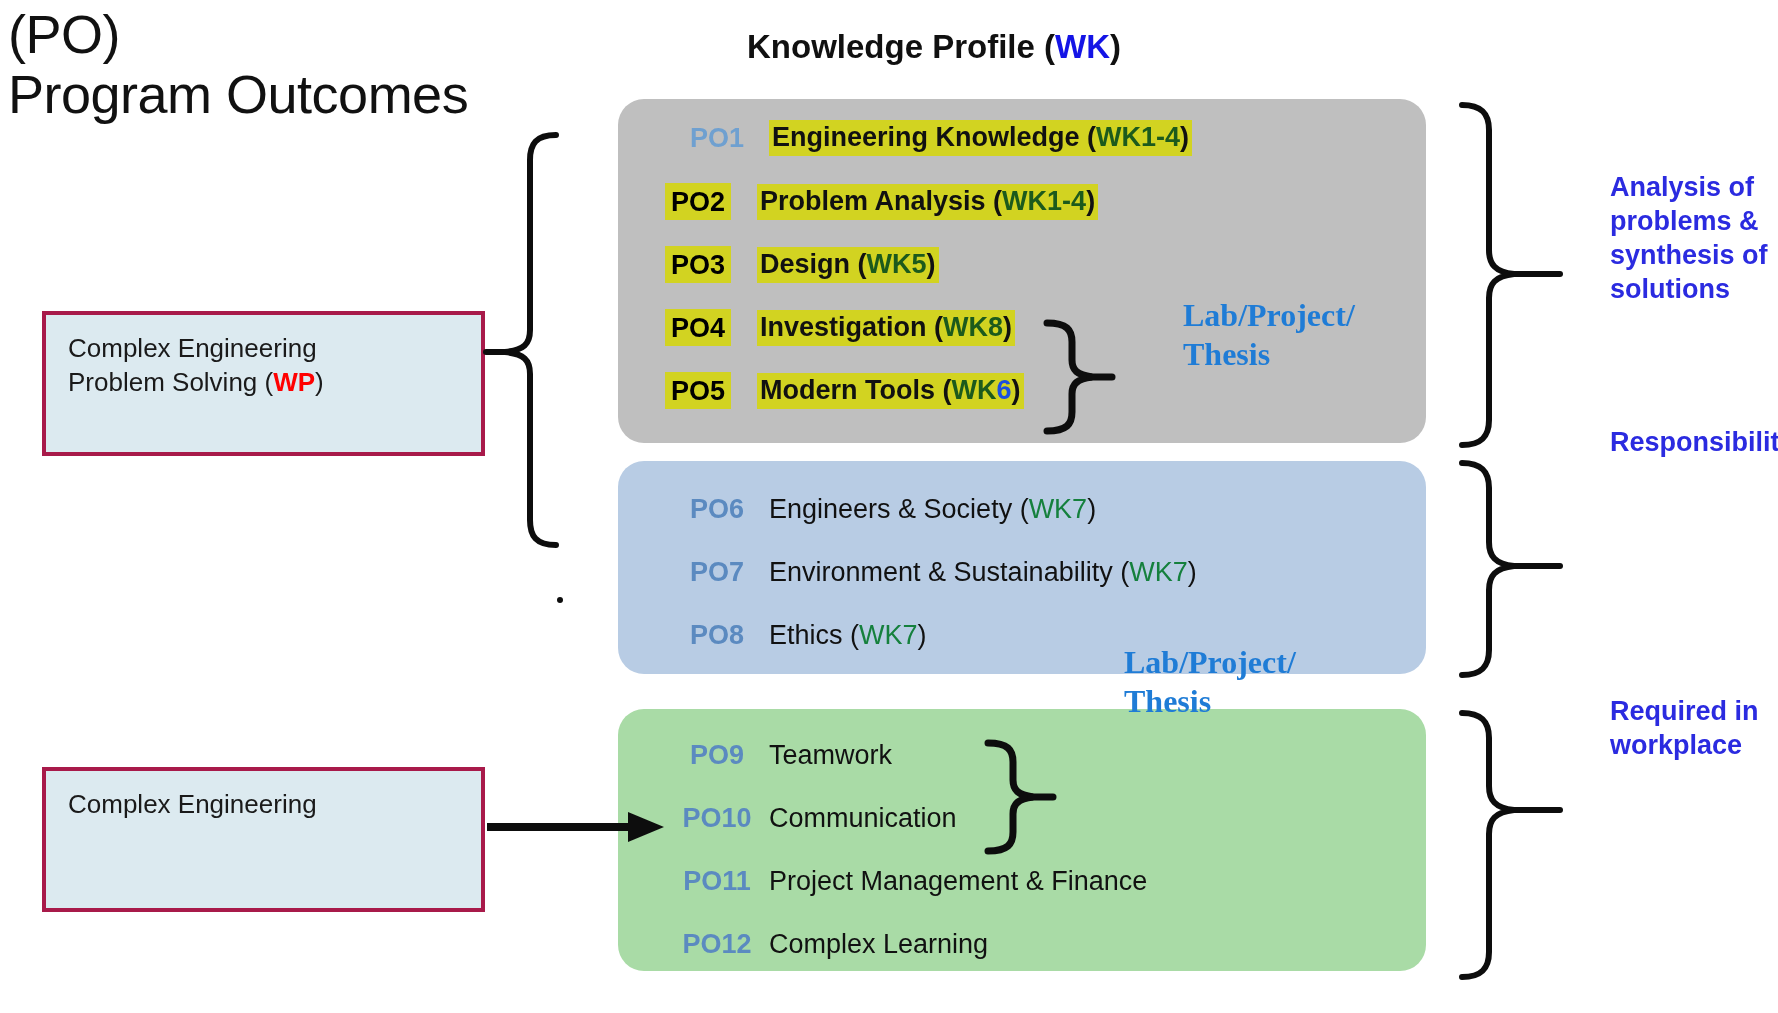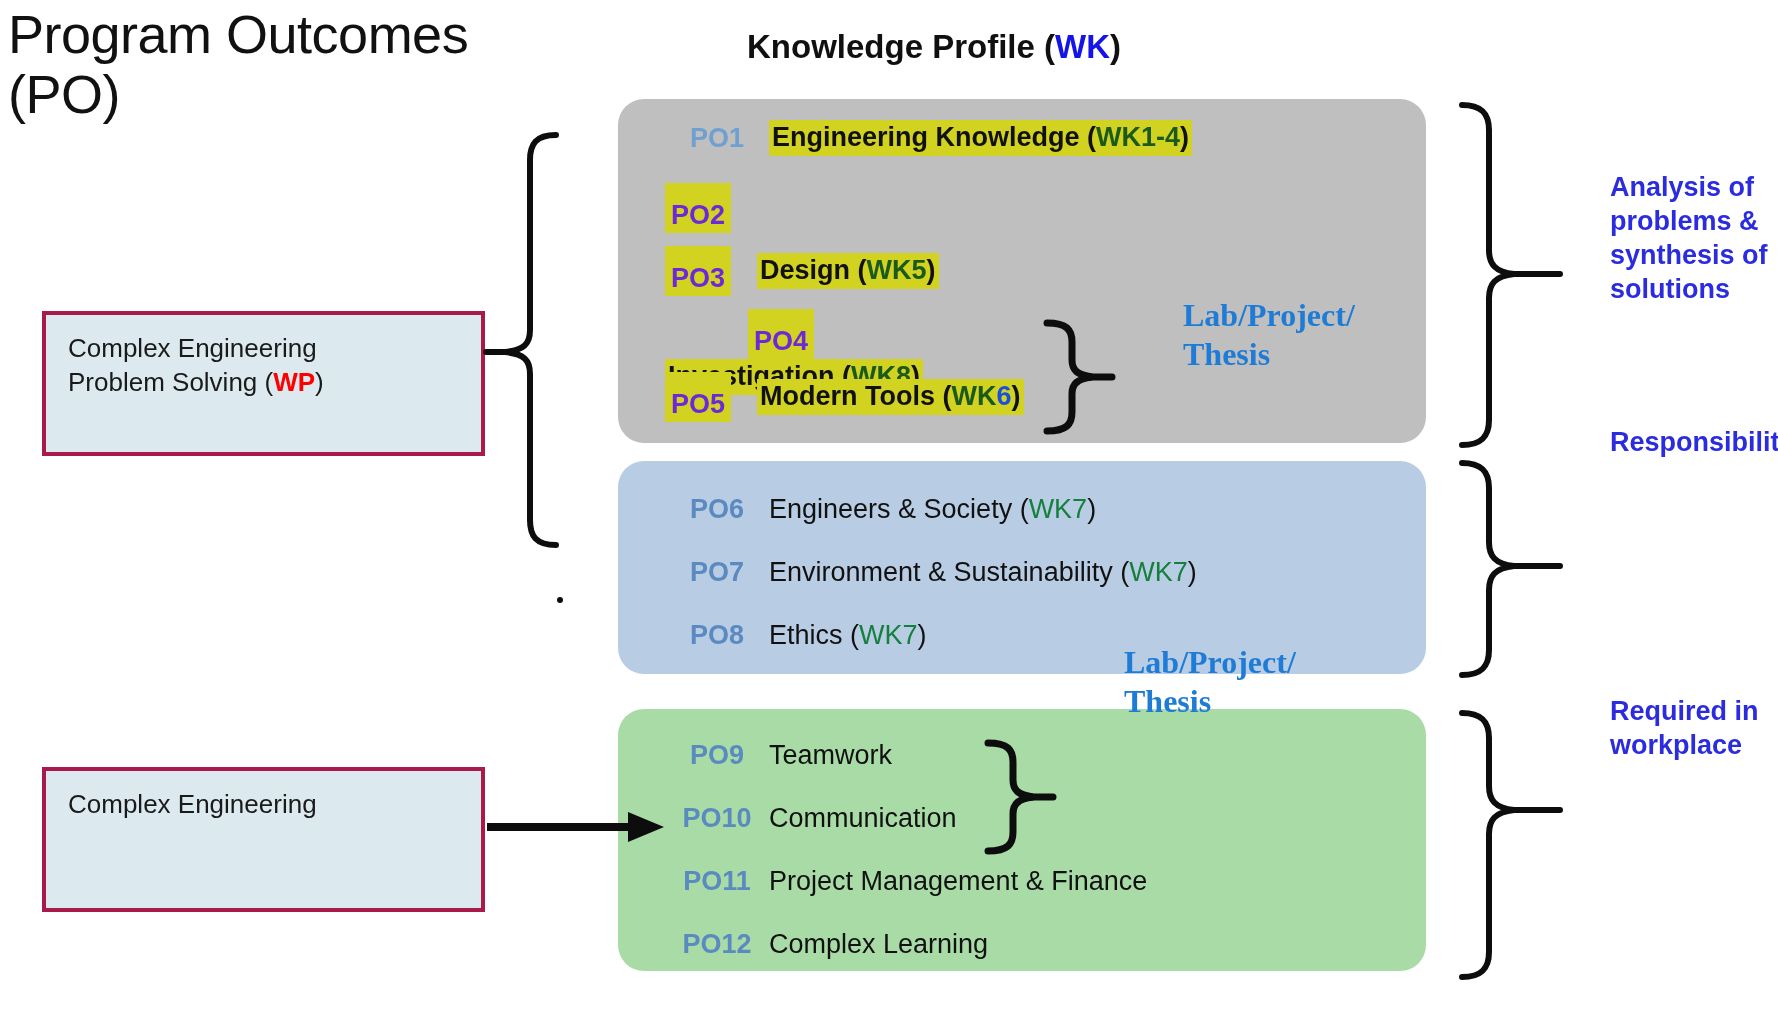--- a/index.html
+++ b/index.html
@@ -44,21 +44,21 @@
   
   .po-row{position:absolute;display:flex;align-items:center;white-space:nowrap;}
   .po-code{
     font-size:27px;font-weight:bold;width:104px;flex:0 0 104px;
     display:inline-block;
     text-align:center;
   }
   .po-code.steel{color:#6fa0d0;}
   .po-code.steel-dark{color:#5b8ac0;}
   .po-code.hl{
-    color:#6d28d9;background:#d2d321;padding:17px 6px 2px 6px;width:auto;flex:0 0 auto;
+    color:#000000;background:#d2d321;padding:4px 6px 2px 6px;width:auto;flex:0 0 auto;
     margin-right:26px;
   }
   .po-text{font-size:27px;color:#111111;}
   .po-text.hl{background:#d2d321;padding:2px 3px 3px 3px;font-weight:600;}
   .po-text .wk-green{color:#1c5a1c;font-weight:bold;}
   .po-text .wk-blue{color:#15803d;font-weight:normal;}
   .po-text .wk-blue2{color:#1a4fe0;font-weight:bold;}
 
   
   .lab-label{
@@ -75,22 +75,22 @@
   #note-analysis{left:1610px;top:170px;width:180px;}
   #note-resp{left:1610px;top:425px;width:210px;}
   #note-workplace{left:1610px;top:694px;width:180px;}
 
   svg.overlay{position:absolute;left:0;top:0;width:1778px;height:1013px;pointer-events:none;}
 </style>
 </head>
 <body>
 
 <div class="abs" id="page-title">
+  <div>(PO)</div>
   <div>Program Outcomes</div>
-  <div>(PO)</div>
 </div>
 
 <div class="abs" id="kp-title"><span>Knowledge Profile (</span><span class="wk">WK</span><span>)</span></div>
 
 <div class="abs concept-box" id="box-wp">
   <div>Complex Engineering</div>
   <div><span>Problem Solving (</span><span class="tag">WP</span><span>)</span></div>
 </div>
 
 <div class="abs concept-box" id="box-ea">
@@ -101,28 +101,29 @@
 <div class="abs panel" id="panel-blue"></div>
 <div class="abs panel" id="panel-green"></div>
 
 <div class="po-row" style="left:665px;top:120px;">
   <span class="po-code steel">PO1</span>
   <span class="po-text hl"><span>Engineering Knowledge (</span><span class="wk-green">WK1-4</span><span>)</span></span>
 </div>
 
 <div class="po-row" style="left:665px;top:183px;">
   <span class="po-code hl">PO2</span>
+  <span class="po-text hl"><span>Problem Analysis (</span><span class="wk-green">WK1-4</span><span>)</span></span>
 </div>
 
 <div class="po-row" style="left:665px;top:246px;">
   <span class="po-code hl">PO3</span>
   <span class="po-text hl"><span>Design (</span><span class="wk-green">WK5</span><span>)</span></span>
 </div>
 
-<div class="po-row" style="left:665px;top:309px;flex-direction:column;">
+<div class="po-row" style="left:665px;top:309px;">
   <span class="po-code hl">PO4</span>
   <span class="po-text hl"><span>Investigation (</span><span class="wk-green">WK8</span><span>)</span></span>
 </div>
 
 <div class="po-row" style="left:665px;top:372px;">
   <span class="po-code hl">PO5</span>
   <span class="po-text hl"><span>Modern Tools (</span><span class="wk-green">WK</span><span class="wk-blue2">6</span><span>)</span></span>
 </div>
 
 <div class="abs lab-label" id="lab-gray">

